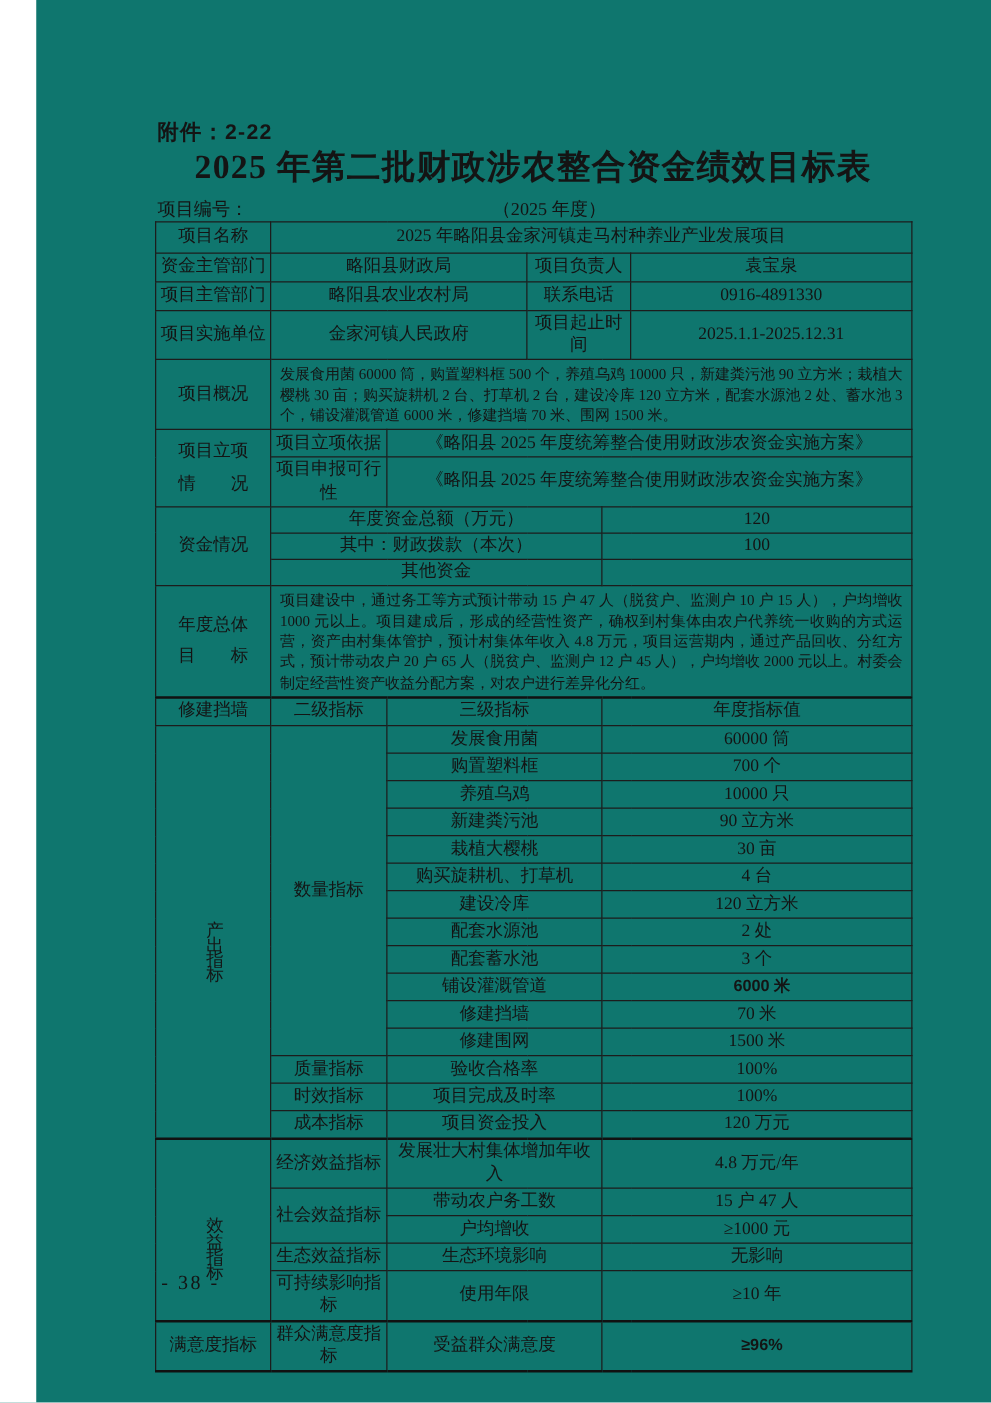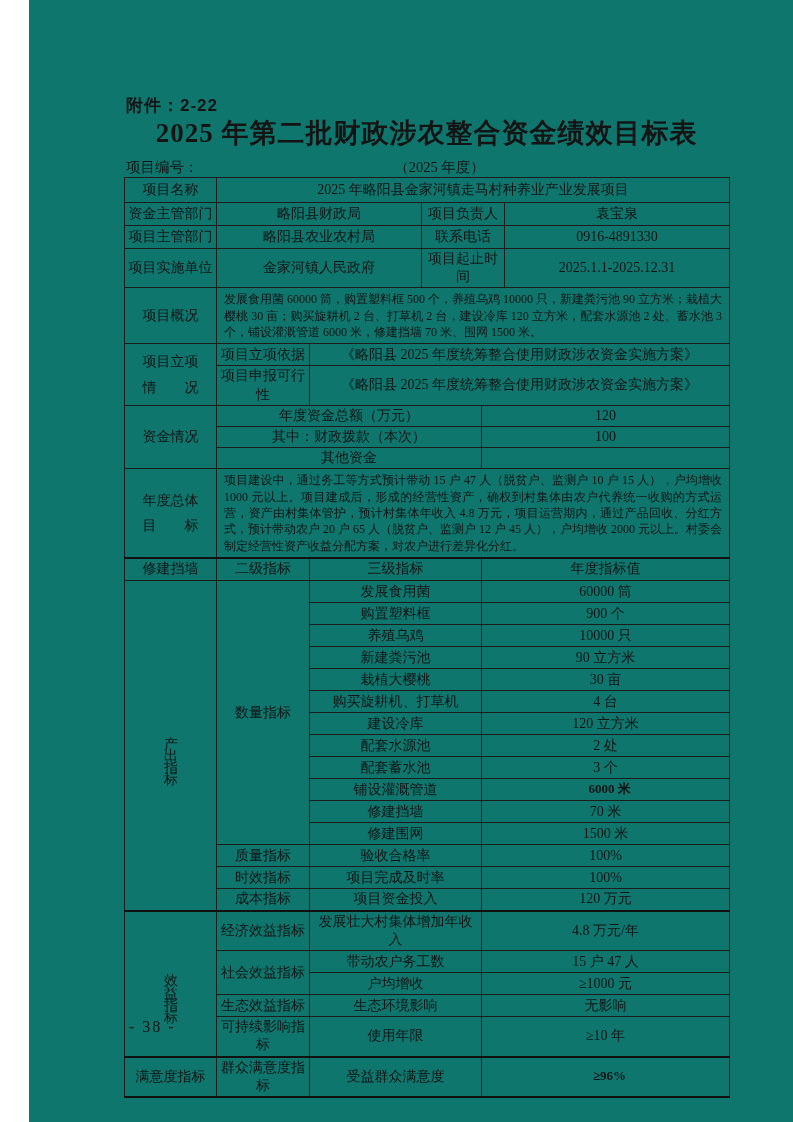--- a/index.html
+++ b/index.html
@@ -17,21 +17,21 @@
   table.main{position:absolute;left:95px;top:177px;width:605px;border-collapse:collapse;
     table-layout:fixed;}
   td{border:1px solid #1c1c1c;text-align:center;vertical-align:middle;
     font-size:14px;line-height:1.3;padding:1px 3px;overflow:hidden;}
   tr{height:22px;}
   tr.h25{height:25px;} tr.h23{height:23px;} tr.h21{height:21px;}
   td.justify{text-align:justify;padding:3px 7px;font-size:12px;line-height:1.36;}
   td.pre{white-space:pre-line;line-height:1.8;}
   .vert{writing-mode:vertical-rl;text-orientation:upright;display:inline-block;
     letter-spacing:0.85em;padding-top:0.85em;font-size:14px;}
-  .hei{font-family:Liberation Serif, serif;font-weight:bold;font-size:13px;padding-left:11px;}
+  .hei{font-family:Liberation Sans, sans-serif;font-weight:bold;font-size:13px;padding-left:11px;}
   tr.thick td{border-top:2px solid #111;}
   table.main{border:1px solid #1c1c1c;}
   .bottom-thick td{border-bottom:2px solid #111;}
 
   .footer-page{position:absolute;left:100px;top:1018px;font-size:16px;letter-spacing:2px;}
 </style>
 </head>
 <body>
 
 <div class="page">
@@ -123,21 +123,21 @@
     </tr>
 
     <tr>
       <td rowspan="15"><span class="vert">产出指标</span></td>
       <td rowspan="12">数量指标</td>
       <td colspan="2">发展食用菌</td>
       <td colspan="2">60000 筒</td>
     </tr>
     <tr>
       <td colspan="2">购置塑料框</td>
-      <td colspan="2">900 个</td>
+      <td colspan="2">700 个</td>
     </tr>
     <tr>
       <td colspan="2">养殖乌鸡</td>
       <td colspan="2">10000 只</td>
     </tr>
     <tr>
       <td colspan="2">新建粪污池</td>
       <td colspan="2">90 立方米</td>
     </tr>
     <tr>

